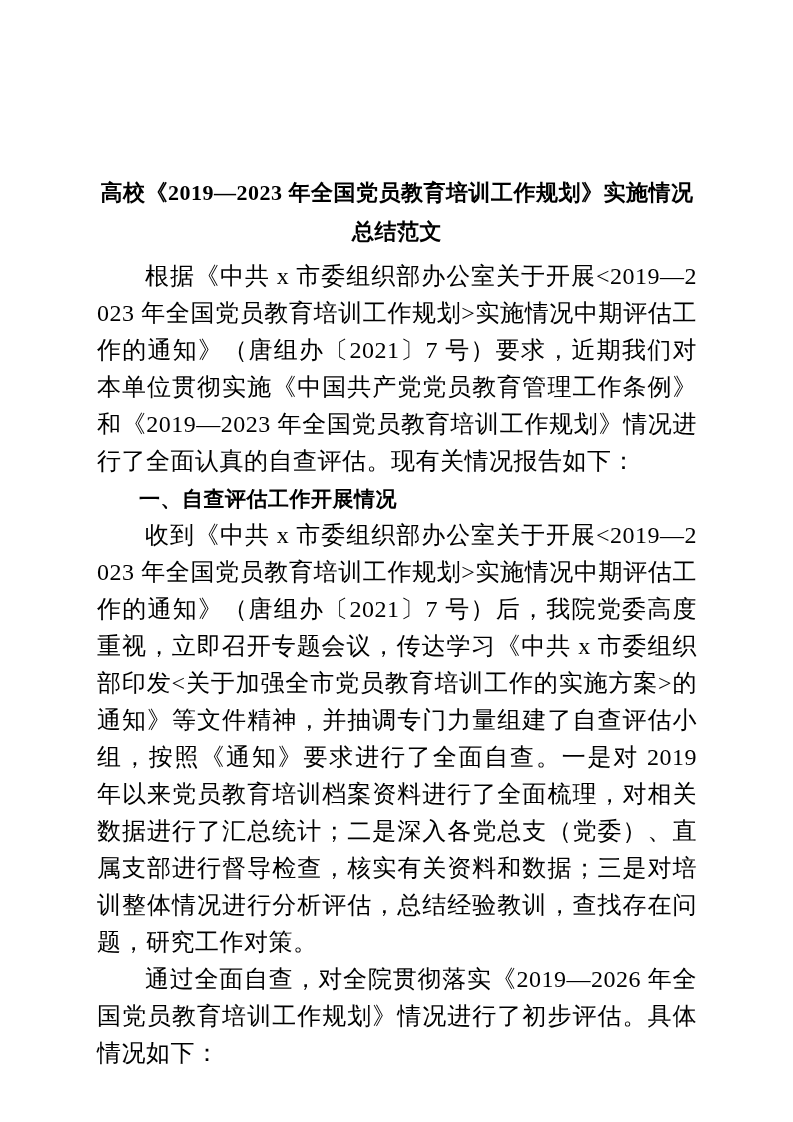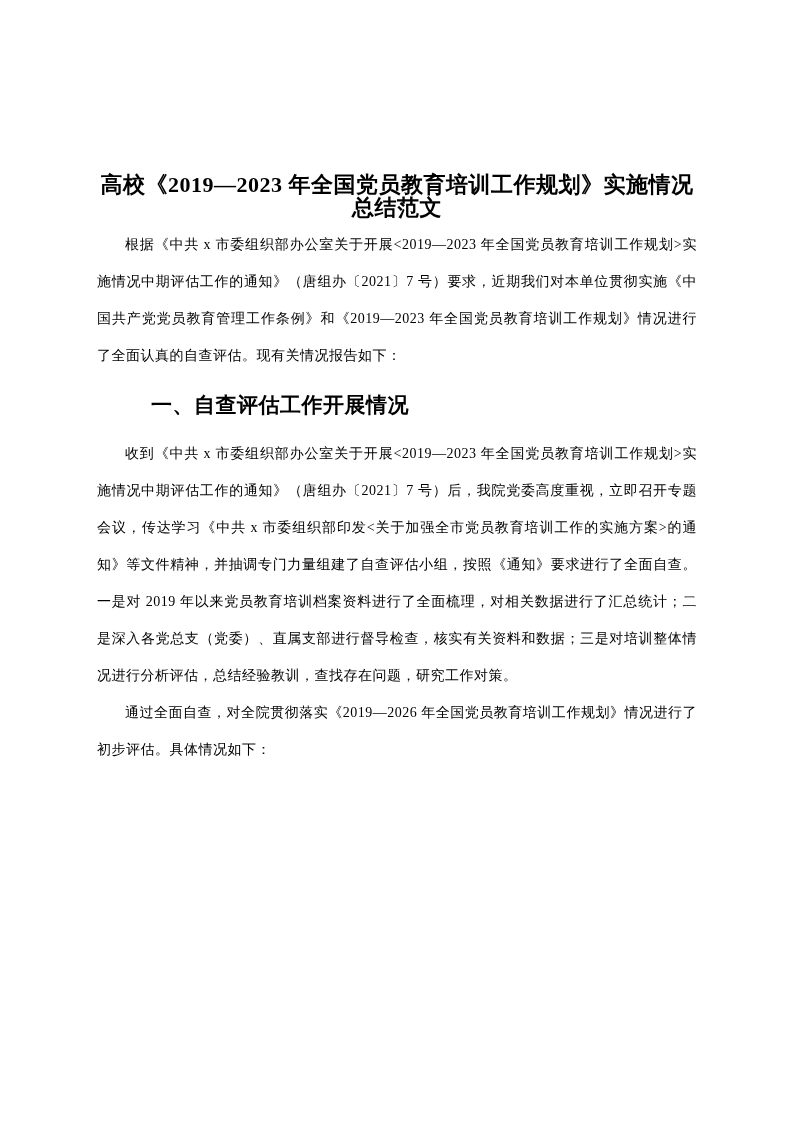--- a/index.html
+++ b/index.html
@@ -14,36 +14,36 @@
       background: #ffffff;
       box-sizing: border-box;
       padding: 173px 96px 0 97px;
       font-family: "Liberation Serif", serif;
       color: #000000;
       overflow: hidden;
     }
     .doc-title {
       margin: 0 0 7px 0;
       font-size: 22px;
-      line-height: 23px;
+      line-height: 39px;
       font-weight: 700;
       text-align: center;
       letter-spacing: 0.5px;
     }
     .para {
       margin: 0;
-      font-size: 14px;
+      font-size: 24px;
       line-height: 37px;
       text-align: justify;
       text-indent: 2em;
       letter-spacing: 0.5px;
       word-break: break-all;
     }
     .heading {
-      margin: 12px;
+      margin: 0;
       font-size: 21px;
       line-height: 37px;
       font-weight: 700;
       text-indent: 2em;
       letter-spacing: 0.5px;
       font-family: "Liberation Sans", sans-serif;
     }
   </style>
 </head>
 <body>

